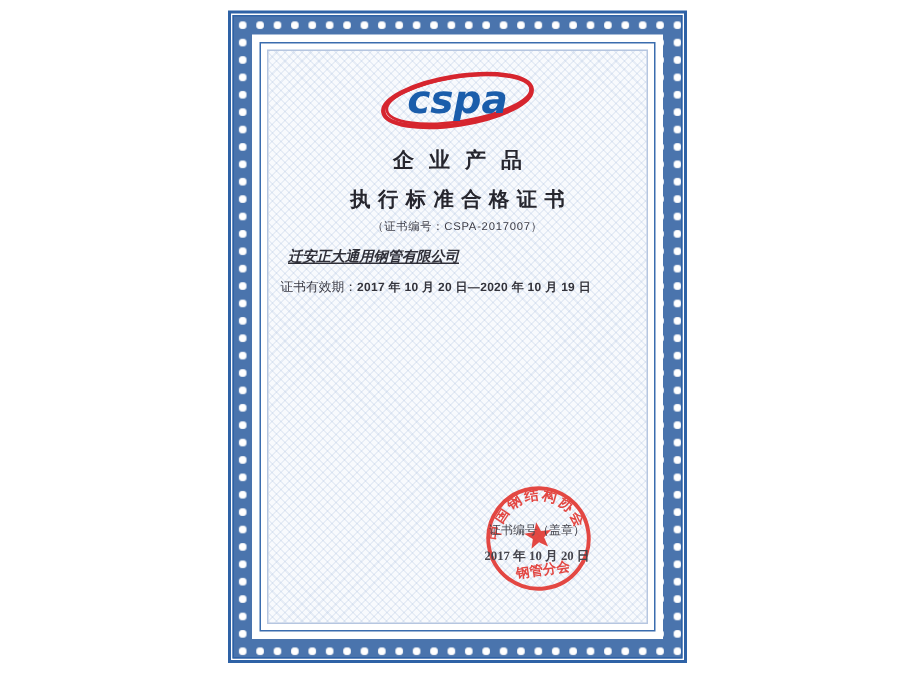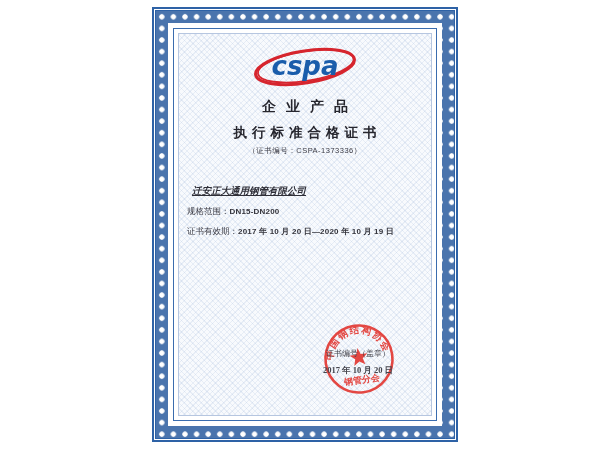--- a/index.html
+++ b/index.html
@@ -47,21 +47,21 @@
   }
   .title2{
     margin-top:8px;text-align:center;font-size:13.5px;font-weight:bold;
     letter-spacing:5px;text-indent:5px;color:#26262e;
   }
   .certno{
     margin-top:4px;text-align:center;font-size:7.5px;color:#3a3a44;letter-spacing:.5px;
   }
   
   .company{
-    margin:29px 0 0 13px;font-size:9.5px;font-style:italic;font-weight:bold;
+    margin:9px 0 0 13px;font-size:9.5px;font-style:italic;font-weight:bold;
     text-decoration:underline;color:#2f2f38;
     font-family:"Liberation Serif","DejaVu Serif",serif;
   }
   
   .body-text{
     margin:12px 10px 0 8px;font-size:10px;line-height:21px;color:#34343c;
     text-align:justify;text-indent:21px;
     font-family:"Liberation Serif","DejaVu Serif",serif;
   }
   .body-text .product{
@@ -103,29 +103,26 @@
               <g transform="rotate(-9 56 27)">
                 <ellipse cx="56" cy="27" rx="50" ry="16" fill="none" stroke="#d6252e" stroke-width="3"></ellipse>
                 <ellipse cx="57" cy="26.2" rx="48.5" ry="14.8" fill="none" stroke="#d6252e" stroke-width="1.8"></ellipse>
               </g>
               <text x="56" y="35" text-anchor="middle" font-family="DejaVu Sans, sans-serif" font-size="26" font-weight="bold" font-style="italic" fill="#1a5dab">cspa</text>
             </svg>
           </div>
 
           <div class="title1">企业产品</div>
           <div class="title2">执行标准合格证书</div>
-          <div class="certno">（证书编号：CSPA-1373336）</div>
+          <div class="certno">（证书编号：CSPA-2017007）</div>
 
           <div class="company">迁安正大通用钢管有限公司</div>
 
 
           <div class="fields">
-            <div class="field">
-              <span>规格范围：</span><span class="value">DN15-DN200</span>
-            </div>
             <div class="field">
               <span>证书有效期：</span><span class="value">2017 年 10 月 20 日—2020 年 10 月 19 日</span>
             </div>
           </div>
 
           <div class="issuer">
             <div class="authority">证书编号（盖章）</div>
             <div class="issue-date">2017 年 10 月 20 日</div>
           </div>
 

